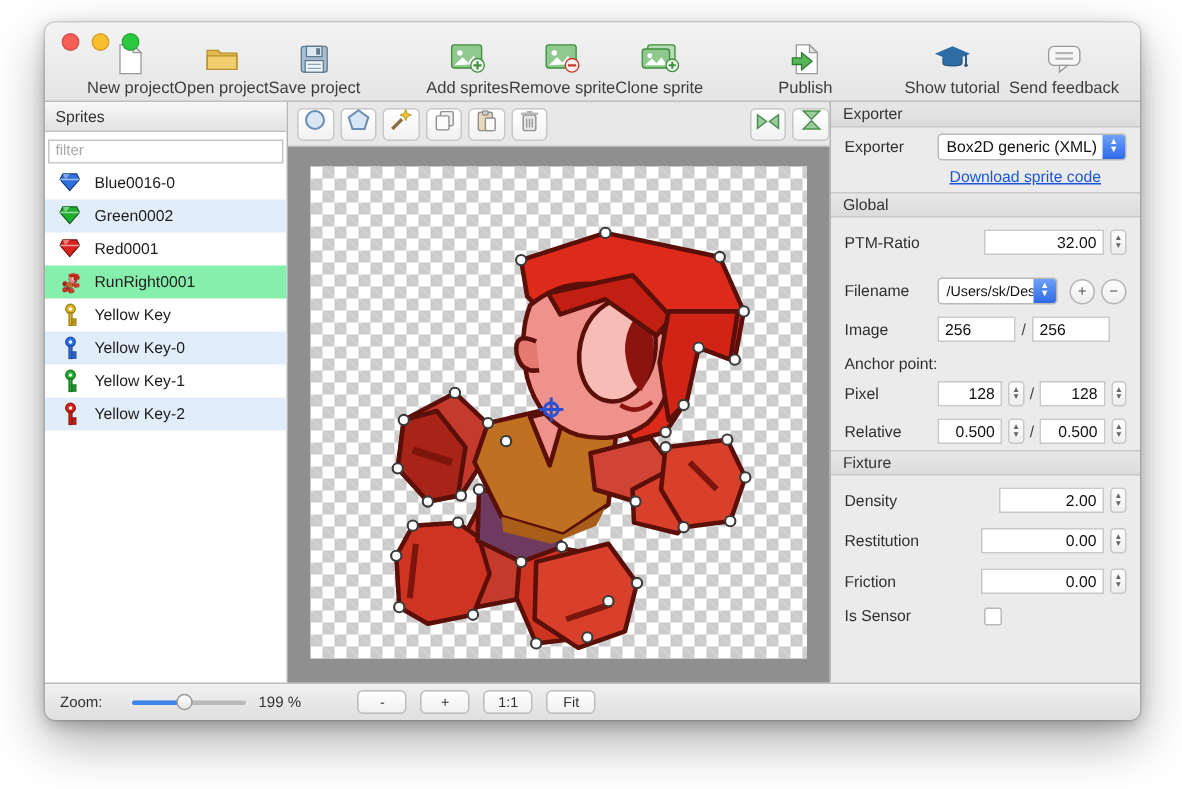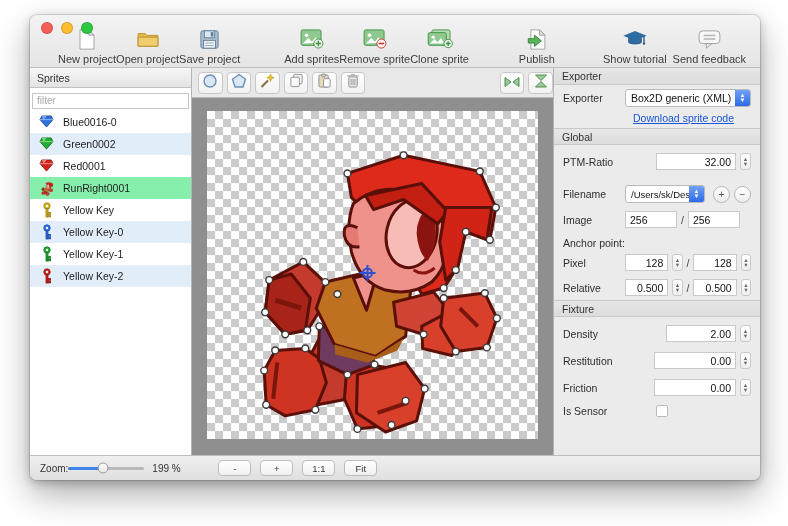--- a/index.html
+++ b/index.html
@@ -95,21 +95,21 @@
                font-size:10px; color:#555; cursor:default; }
   .link-row { display:flex; justify-content:flex-end; padding:1px 26px 4px 0; }
   .link { color:#1a56db; text-decoration:underline; font-size:10.5px; cursor:pointer; }
   .slash { color:#444; }
   .anchor-lbl { padding:5px 9px 1px 9px; color:#2f2f2f; }
   .checkbox { width:12px; height:12px; background:#fff; border:1px solid #b9b9b9; border-radius:2px; }
 
   
   .statusbar { height:25px; flex:0 0 25px; background:linear-gradient(#f0f0f0,#dfdfdf);
                border-top:1px solid #bdbdbd; display:flex; align-items:center; padding:0 10px; }
-  .zoom-lbl { font-size:10px; color:#333; margin-right:0; }
+  .zoom-lbl { font-size:10px; color:#333; margin-right:20px; }
   .slider { position:relative; width:76px; height:3px; background:#b9b9b9; border-radius:2px; margin-right:8px; }
   .slider .fill { position:absolute; left:0; top:0; bottom:0; width:45%; background:#3f82e8; border-radius:2px; }
   .slider .thumb { position:absolute; left:45%; top:50%; transform:translate(-50%,-50%);
                    width:11px; height:11px; border-radius:50%; background:linear-gradient(#fdfdfd,#e7e7e7);
                    border:1px solid #9a9a9a; }
   .zoom-val { font-size:10px; color:#333; margin-right:18px; min-width:34px; }
   .sb-btn { min-width:33px; height:16px; background:linear-gradient(#ffffff,#f0f0f0);
             border:1px solid #bdbdbd; border-radius:4px; font-size:9.5px; color:#333;
             display:flex; align-items:center; justify-content:center; margin-right:9px; cursor:default; }
 </style>

